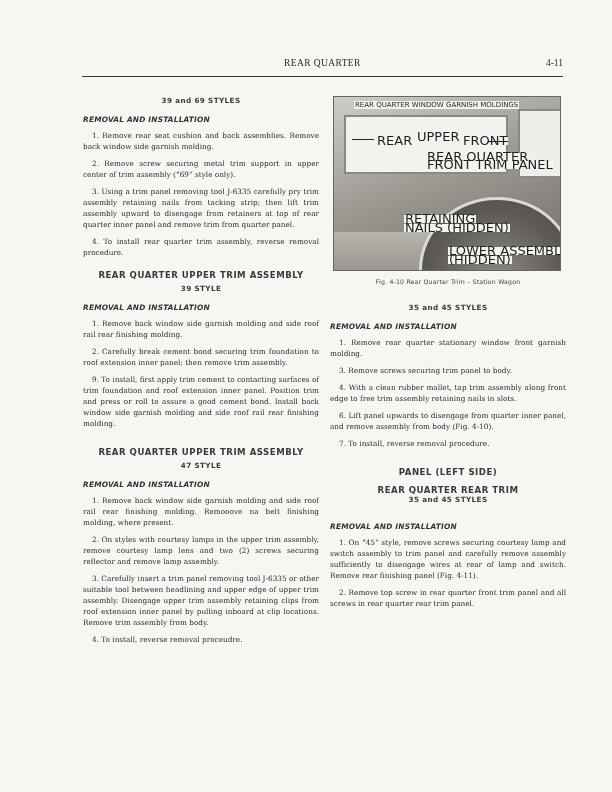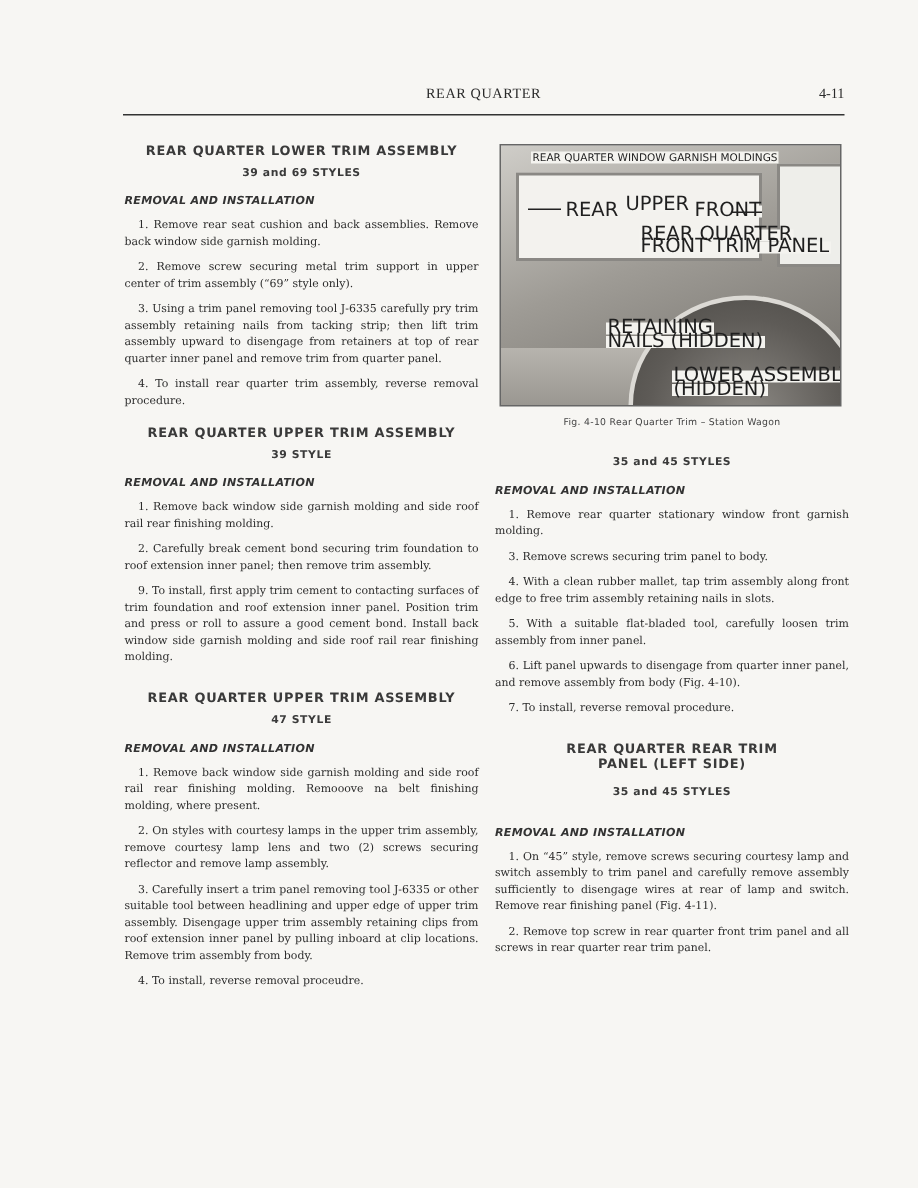--- a/index.html
+++ b/index.html
@@ -82,21 +82,20 @@
 <body>
 
 <div class="running-header">
   <span class="running-title">REAR QUARTER</span>
   <span class="page-number">4-11</span>
 </div>
 <div class="header-rule"></div>
 
 <div class="col col-left">
   <section>
-    <div class="sec-title">REAR QUARTER LOWER TRIM ASSEMBLY</div>
     <div class="sec-sub">39 and 69 STYLES</div>
     <div class="sec-ri">REMOVAL AND INSTALLATION</div>
     <p class="step">1. Remove rear seat cushion and back assemblies. Remove back window side garnish molding.</p>
     <p class="step">2. Remove screw securing metal trim support in upper center of trim assembly (“69” style only).</p>
     <p class="step">3. Using a trim panel removing tool J-6335 carefully pry trim assembly retaining nails from tacking strip; then lift trim assembly upward to disengage from retainers at top of rear quarter inner panel and remove trim from quarter panel.</p>
     <p class="step">4. To install rear quarter trim assembly, reverse removal procedure.</p>
   </section>
   <div class="gap-s"></div>
   <section>
     <div class="sec-title">REAR QUARTER UPPER TRIM ASSEMBLY</div>
@@ -141,26 +140,25 @@
     </div>
     <figcaption class="fig-caption">Fig. 4-10  Rear Quarter Trim – Station Wagon</figcaption>
   </figure>
 
   <section>
     <div class="sec-sub">35 and 45 STYLES</div>
     <div class="sec-ri">REMOVAL AND INSTALLATION</div>
     <p class="step">1. Remove rear quarter stationary window front garnish molding.</p>
     <p class="step">3. Remove screws securing trim panel to body.</p>
     <p class="step">4. With a clean rubber mallet, tap trim assembly along front edge to free trim assembly retaining nails in slots.</p>
-    <p class="step">5. With a suitable flat-bladed tool, carefully loosen trim assembly from inner panel.</p>
     <p class="step">6. Lift panel upwards to disengage from quarter inner panel, and remove assembly from body (Fig. 4-10).</p>
     <p class="step">7. To install, reverse removal procedure.</p>
   </section>
   <div class="gap-m"></div>
   <section>
+    <div class="sec-title" style="margin-bottom:8px;">PANEL (LEFT SIDE)</div>
     <div class="sec-title" style="margin:0;">REAR QUARTER REAR TRIM</div>
-    <div class="sec-title" style="margin-bottom:8px;">PANEL (LEFT SIDE)</div>
     <div class="sec-sub" style="margin-bottom:18px;">35 and 45 STYLES</div>
     <div class="sec-ri">REMOVAL AND INSTALLATION</div>
     <p class="step">1. On “45” style, remove screws securing courtesy lamp and switch assembly to trim panel and carefully remove assembly sufficiently to disengage wires at rear of lamp and switch. Remove rear finishing panel (Fig. 4-11).</p>
     <p class="step">2. Remove top screw in rear quarter front trim panel and all screws in rear quarter rear trim panel.</p>
   </section>
 </div>
 
 </body></html>

